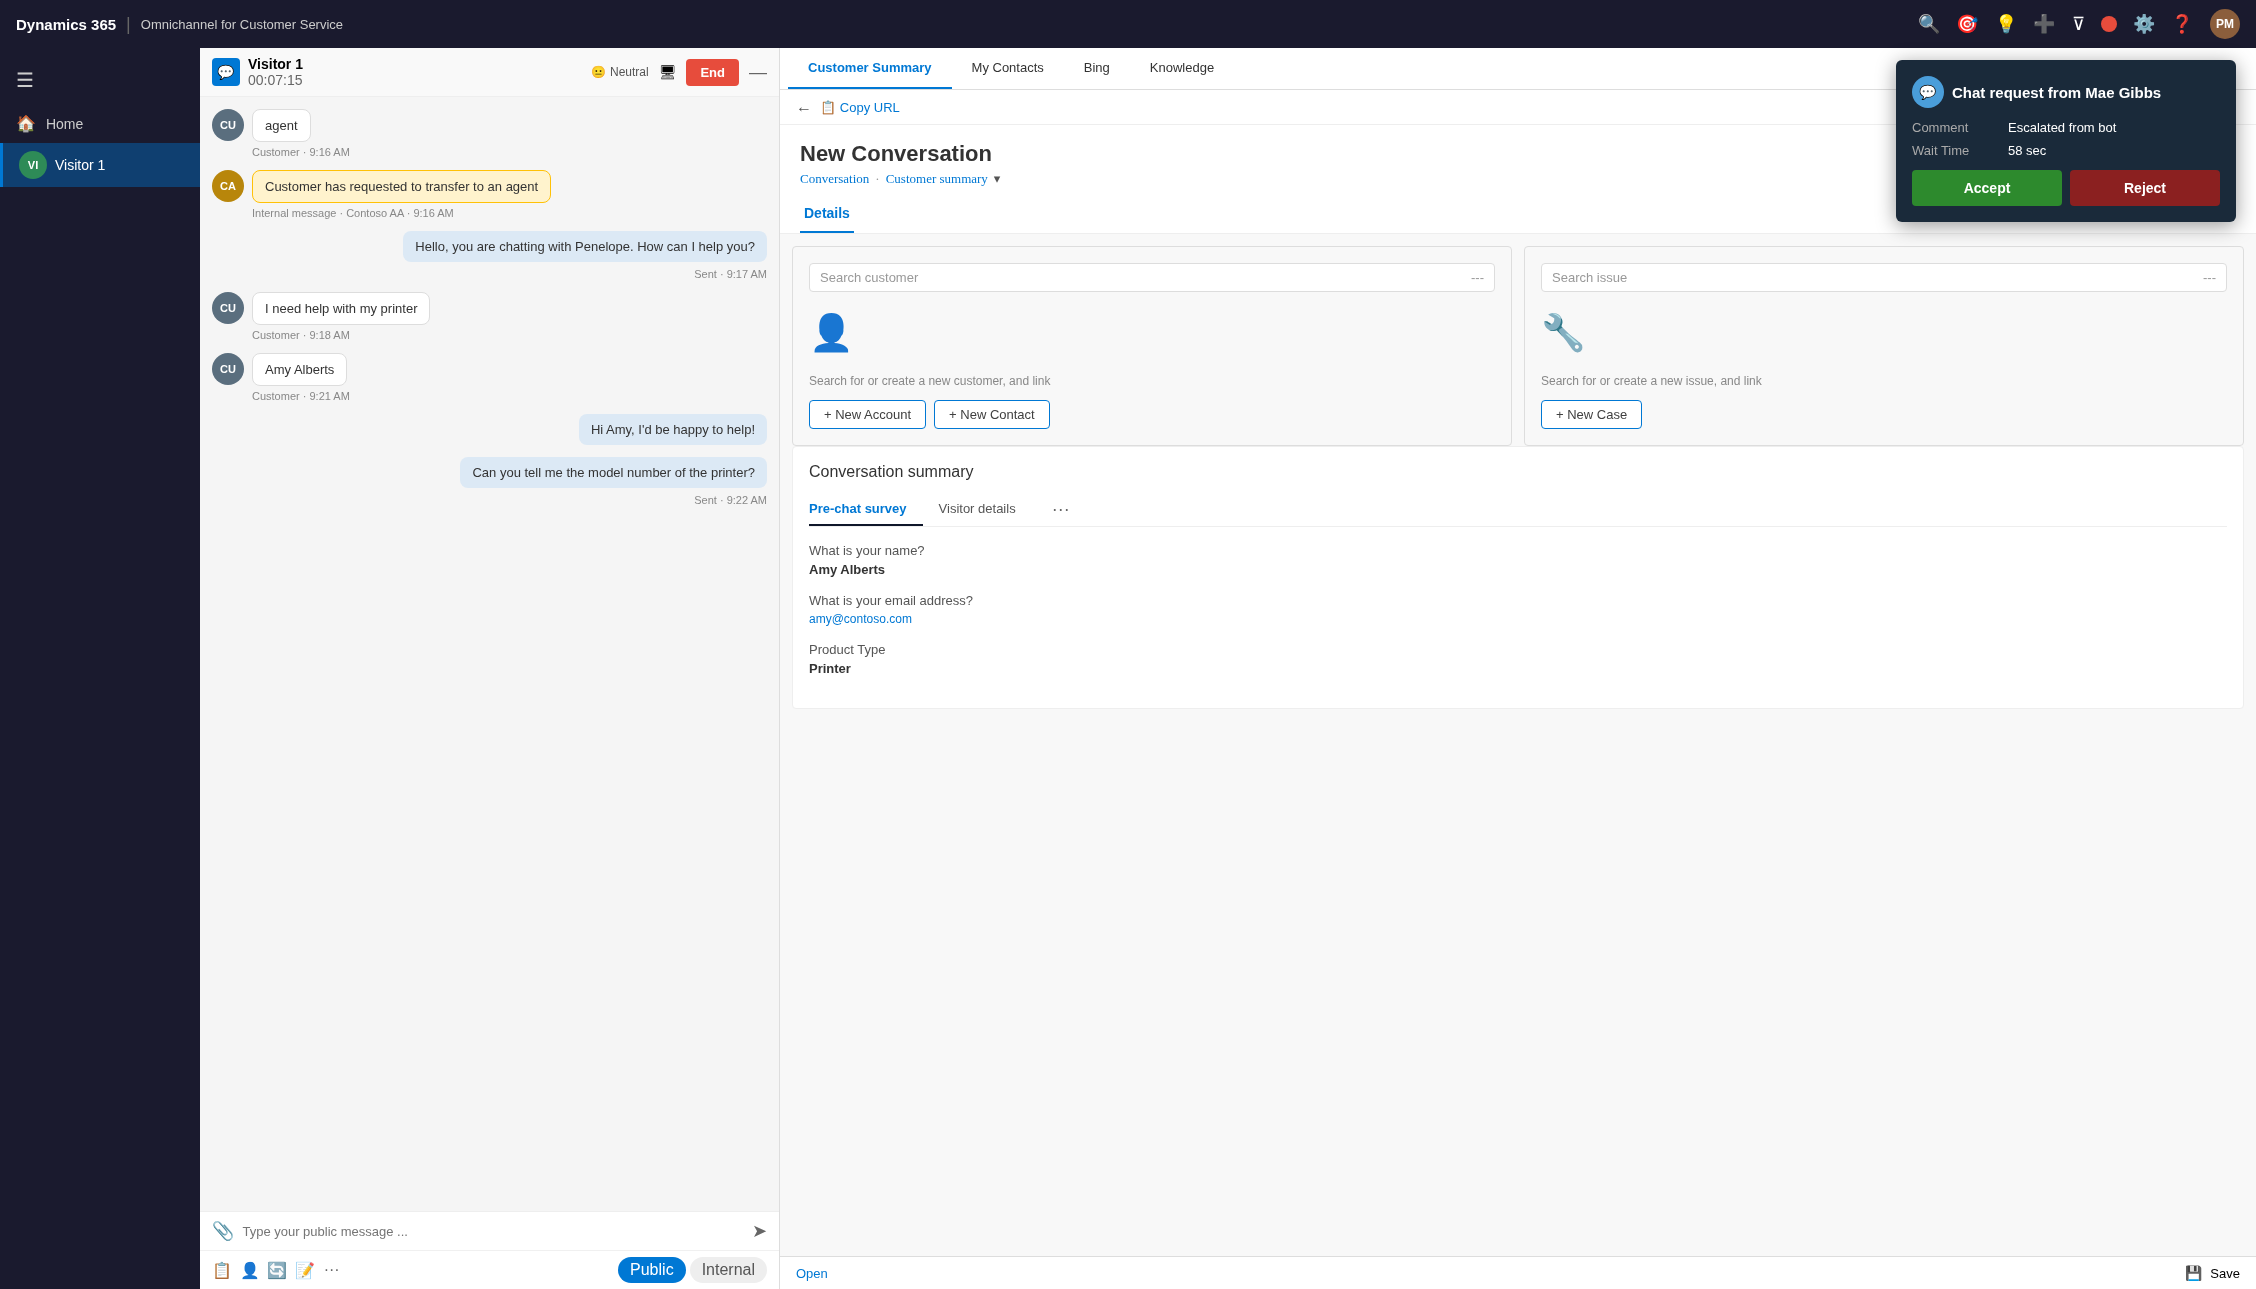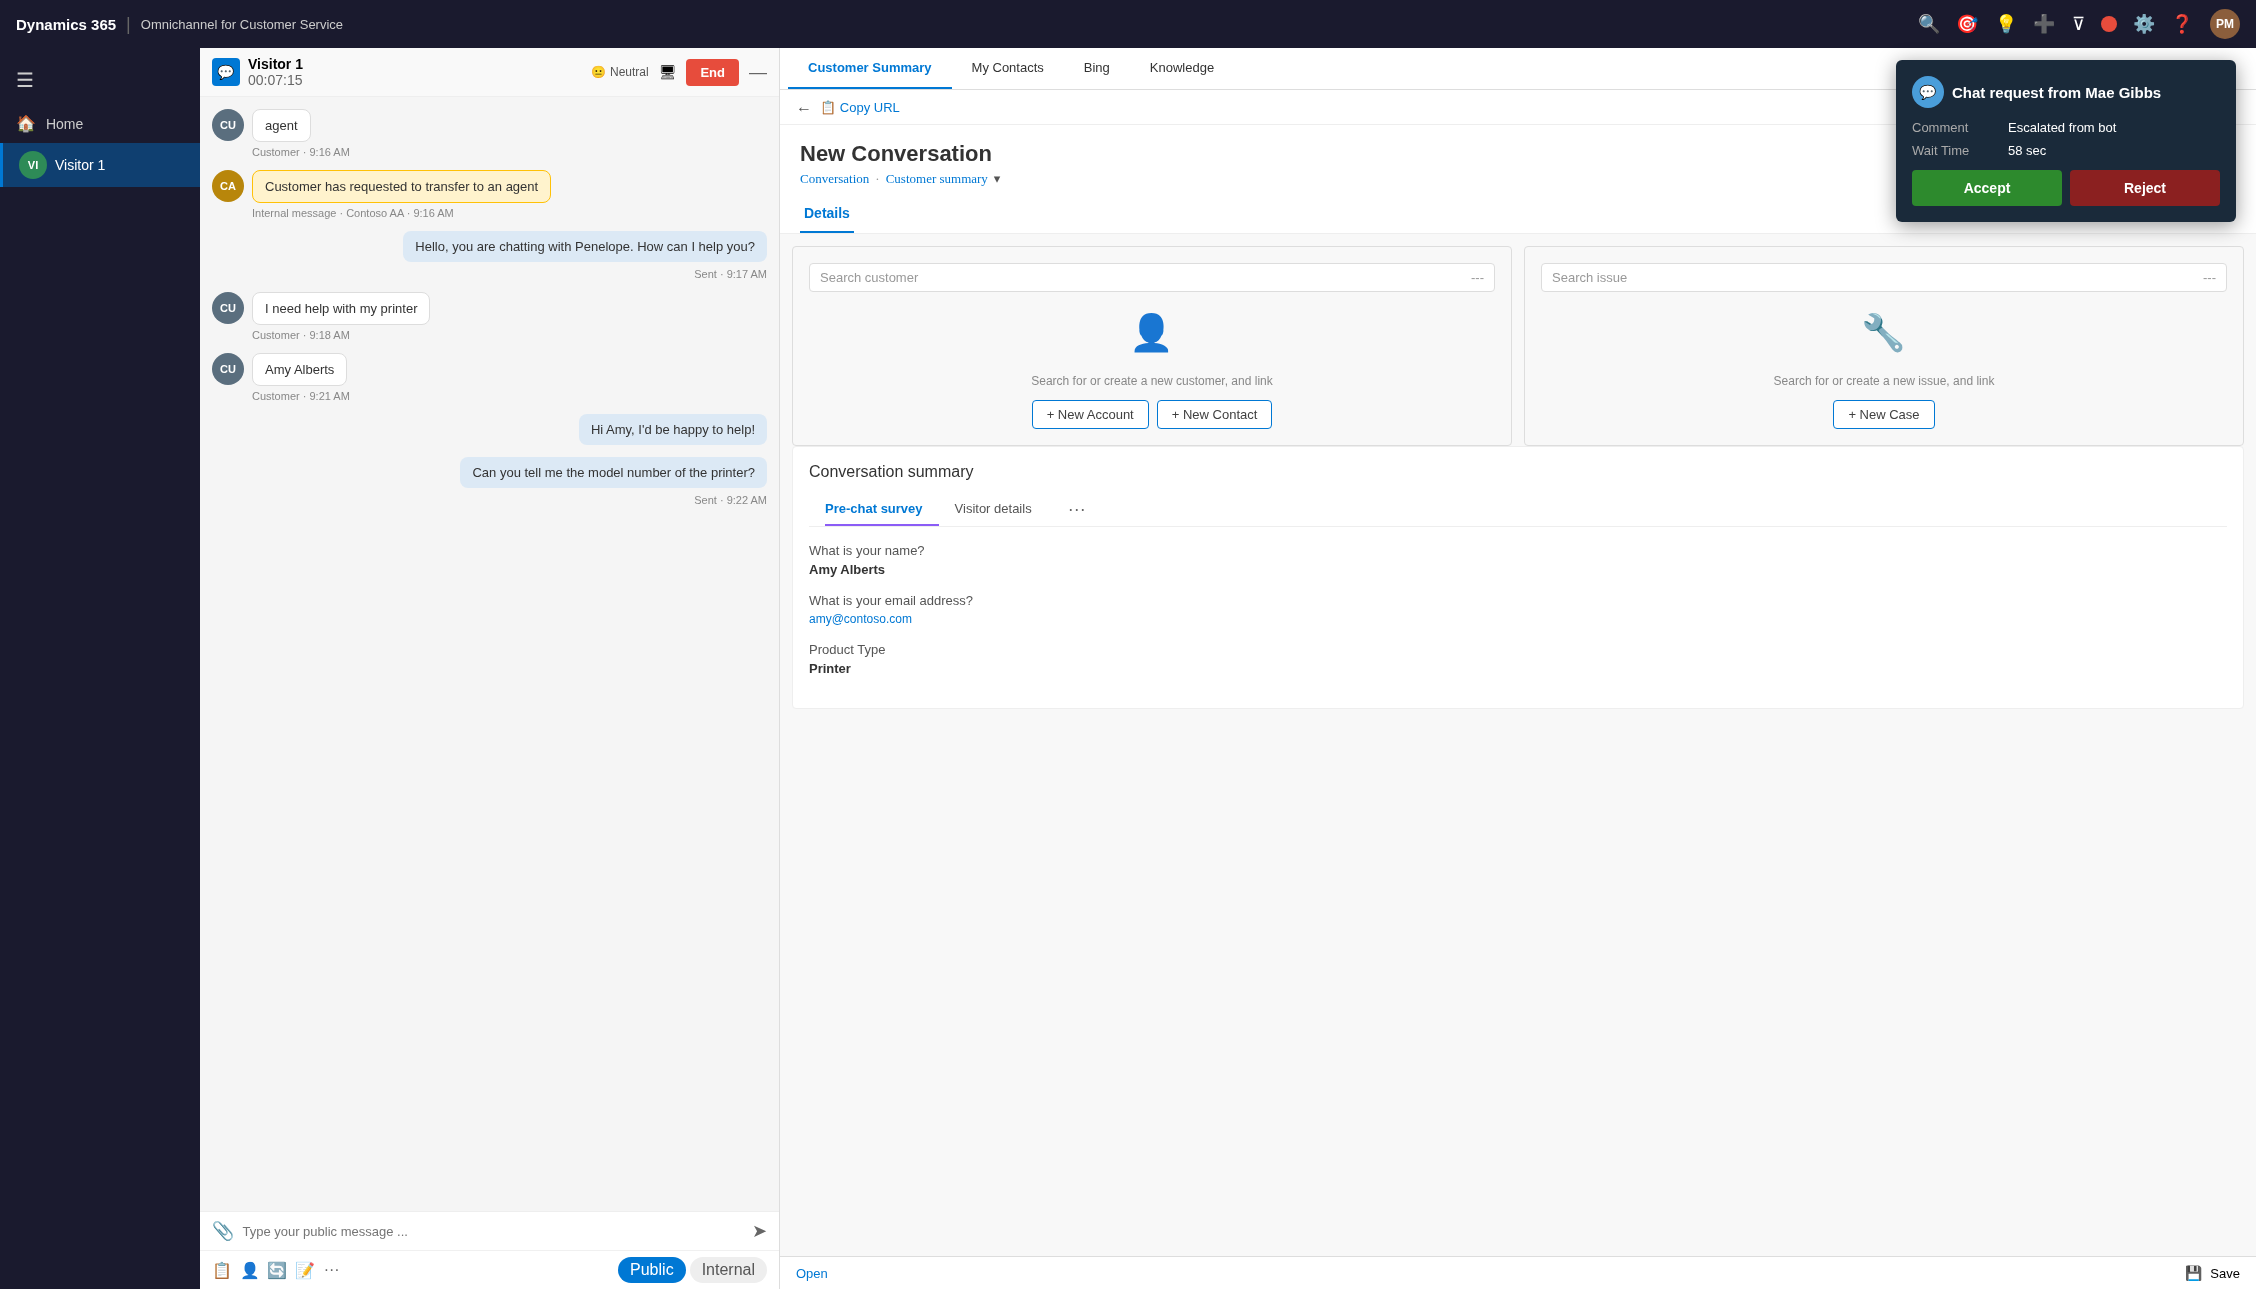--- a/index.html
+++ b/index.html
@@ -88,35 +88,35 @@
     
     .right-panel-content { flex: 1; overflow-y: auto; padding: 0; }
     .panel-header { padding: 16px 20px 8px; background: white; }
     .panel-title { font-size: 22px; font-weight: 700; color: #333; }
     .breadcrumb { display: flex; align-items: center; gap: 6px; font-size: 13px; color: #555; margin-top: 4px; font-family: Liberation Serif, serif; }
     .breadcrumb-sep { color: #999; }
     .breadcrumb-link { color: #0078d4; cursor: pointer; }
     .breadcrumb-dropdown { cursor: pointer; color: #555; }
     .details-tab-row { display: flex; border-bottom: 1px solid #eee; background: white; padding: 0 20px; }
     .details-tab { padding: 10px 4px; font-size: 14px; font-weight: 600; color: #0078d4; border-bottom: 2px solid #0078d4; margin-right: 16px; cursor: pointer; }
-    .search-card { flex: 1; border: 1px solid #ddd; border-radius: 4px; padding: 16px; display: flex; flex-direction: column; align-items: center; gap: 12px; min-height: 180px; }
+    .search-card { flex: 1; border: 1px solid #ddd; border-radius: 4px; padding: 16px; display: flex; flex-direction: column; align-items: flex-start; gap: 12px; min-height: 180px; }
     .search-input-row { width: 100%; display: flex; align-items: center; border: 1px solid #ddd; border-radius: 4px; padding: 6px 10px; background: white; }
     .search-placeholder { color: #999; font-size: 13px; flex: 1; }
     .search-dots { color: #999; font-size: 13px; }
     .search-empty-icon { font-size: 36px; color: #bbb; margin: 8px 0; }
     .search-empty-text { font-size: 12px; color: #888; text-align: center; }
     .action-btns { display: flex; gap: 8px; flex-wrap: wrap; justify-content: center; }
     .action-btn { border: 1px solid #0078d4; color: #404040; background: white; padding: 6px 14px; border-radius: 4px; cursor: pointer; font-size: 13px; }
 
     
     .summary-section { background: white; margin: 0 12px 12px; border-radius: 4px; border: 1px solid #eee; padding: 16px; }
     .summary-title { font-size: 16px; color: #333; margin-bottom: 12px; }
     .summary-tabs { display: flex; align-items: center; gap: 0; border-bottom: 1px solid #eee; margin-bottom: 16px; }
     .summary-tab { padding: 8px 16px 8px 0; font-size: 13px; cursor: pointer; color: #555; border-bottom: 2px solid transparent; margin-right: 16px; }
-    .summary-tab.active { border-bottom: 2px solid #8b5cf6; color: #0078d4; font-weight: 600; margin-left: 16px; }
+    .summary-tab.active { border-bottom: 2px solid #0f172a; color: #0078d4; font-weight: 600; }
     .summary-more { color: #666; cursor: pointer; margin-left: 4px; font-size: 18px; }
     .summary-field { margin-bottom: 16px; }
     .summary-field-label { font-size: 13px; color: #555; margin-bottom: 4px; }
     .summary-field-value { font-size: 13px; font-weight: 600; color: #333; }
     .email-link { color: #0078d4; font-size: 12px; }
 
     
     .chat-notification {
       position: fixed;
       top: 60px;

